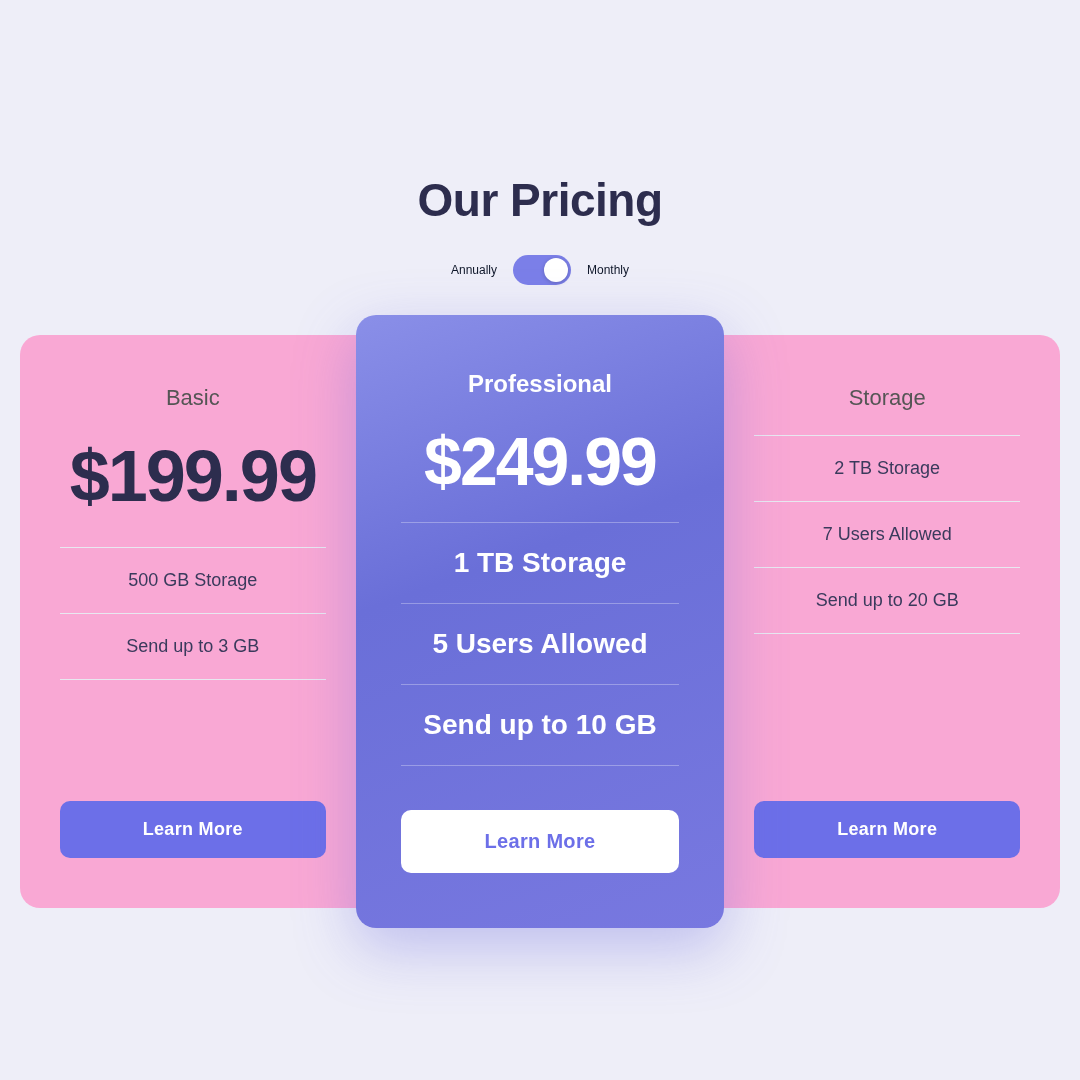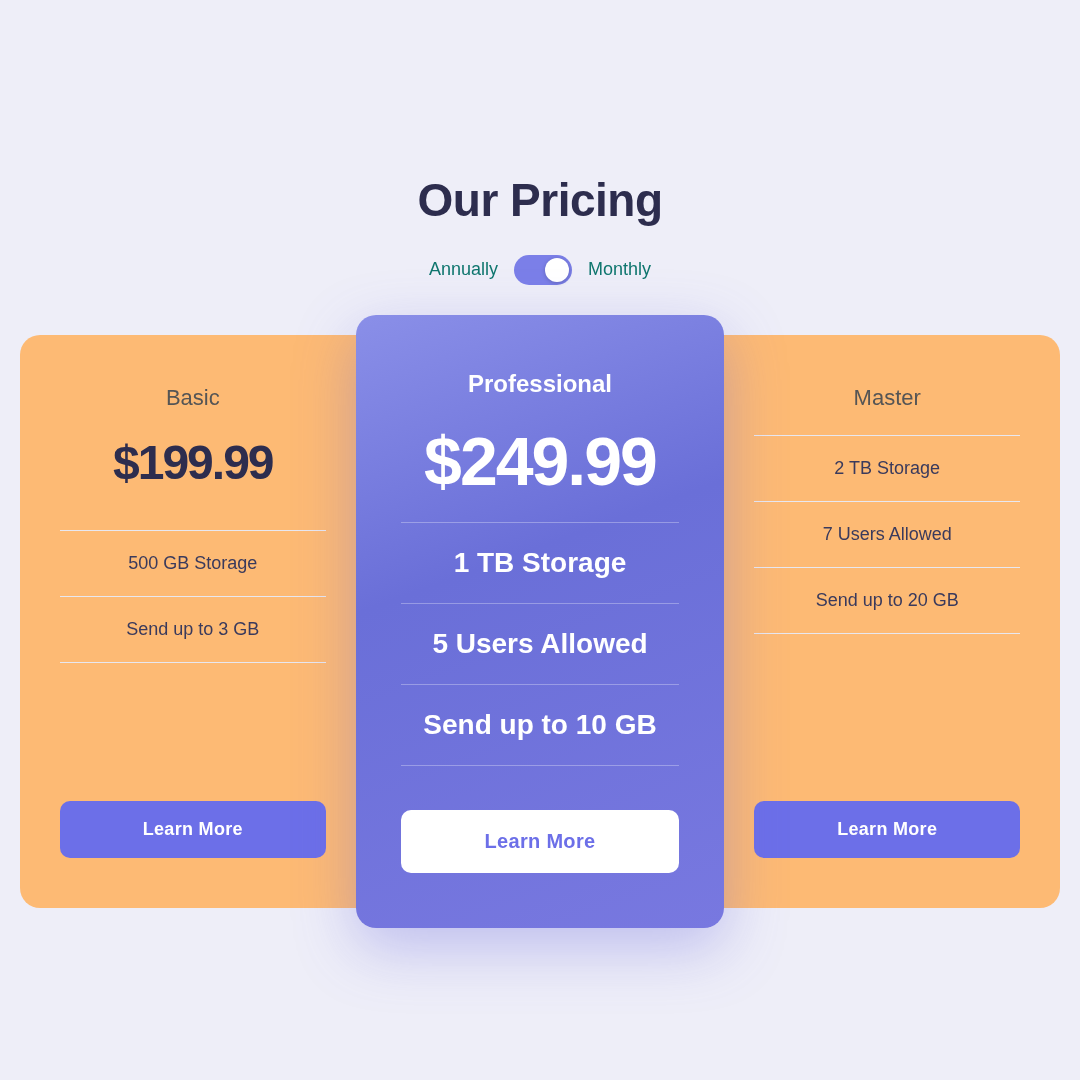--- a/index.html
+++ b/index.html
@@ -40,22 +40,22 @@
     }
 
     .toggle-row {
       display: flex;
       align-items: center;
       gap: 16px;
       margin-bottom: 50px;
     }
 
     .toggle-label {
-      font-size: 18px;
-      color: #0f766e;
+      font-size: 12px;
+      color: #0f172a;
       font-weight: 400;
     }
 
     .toggle-switch {
       position: relative;
       width: 58px;
       height: 30px;
       background: #7b7fe8;
       border-radius: 15px;
       cursor: pointer;
@@ -76,21 +76,21 @@
     .cards-container {
       display: flex;
       align-items: stretch;
       gap: 0;
       width: 1040px;
       position: relative;
     }
 
     
     .card {
-      background: #fdba74;
+      background: #f9a8d4;
       border-radius: 20px;
       padding: 50px 40px 50px 40px;
       display: flex;
       flex-direction: column;
       align-items: center;
       flex: 1;
     }
 
     .card-basic {
       border-radius: 20px 0 0 20px;
@@ -123,24 +123,24 @@
     }
 
     .plan-name-pro {
       font-size: 24px;
       font-weight: 700;
       color: white;
       margin-bottom: 24px;
     }
 
     .plan-price {
-      font-size: 48px;
+      font-size: 72px;
       font-weight: 900;
       color: #2d2d4e;
-      margin-bottom: 40px;
+      margin-bottom: 30px;
       letter-spacing: -2px;
     }
 
     .plan-price-pro {
       font-size: 68px;
       font-weight: 900;
       color: white;
       margin-bottom: 22px;
       letter-spacing: -2px;
     }
@@ -247,21 +247,21 @@
       <div class="plan-price-pro">$249.99</div>
       <div class="feature-list-pro">
         <div class="feature-item-pro">1 TB Storage</div>
         <div class="feature-item-pro">5 Users Allowed</div>
         <div class="feature-item-pro">Send up to 10 GB</div>
       </div>
       <button class="btn-learn-more-pro">Learn More</button>
     </div>
 
     <div class="card card-master">
-      <div class="plan-name">Master</div>
+      <div class="plan-name">Storage</div>
       <div class="feature-list">
         <div class="feature-item">2 TB Storage</div>
         <div class="feature-item">7 Users Allowed</div>
         <div class="feature-item">Send up to 20 GB</div>
       </div>
       <button class="btn-learn-more">Learn More</button>
     </div>
 
   </div>
 </div>

